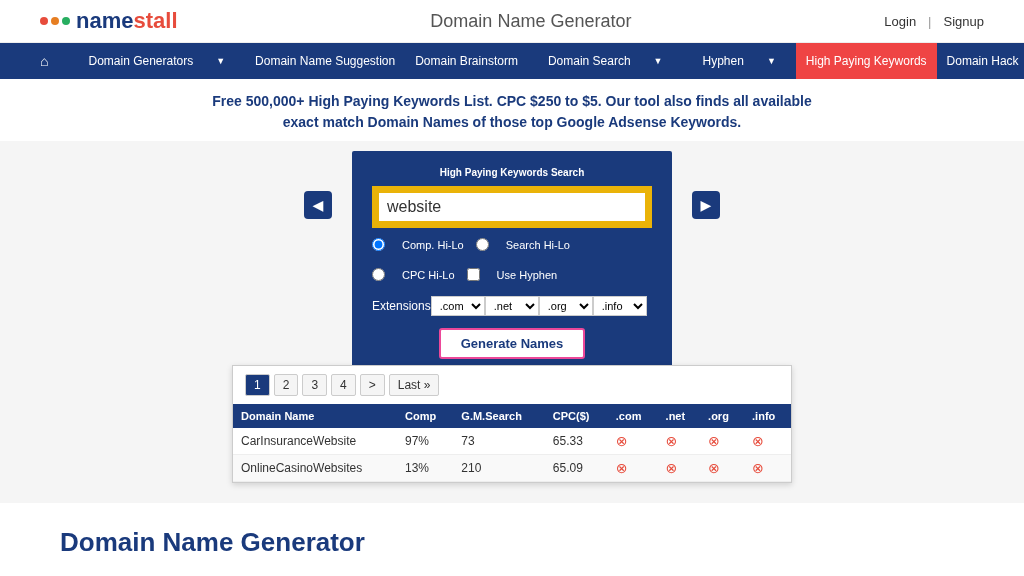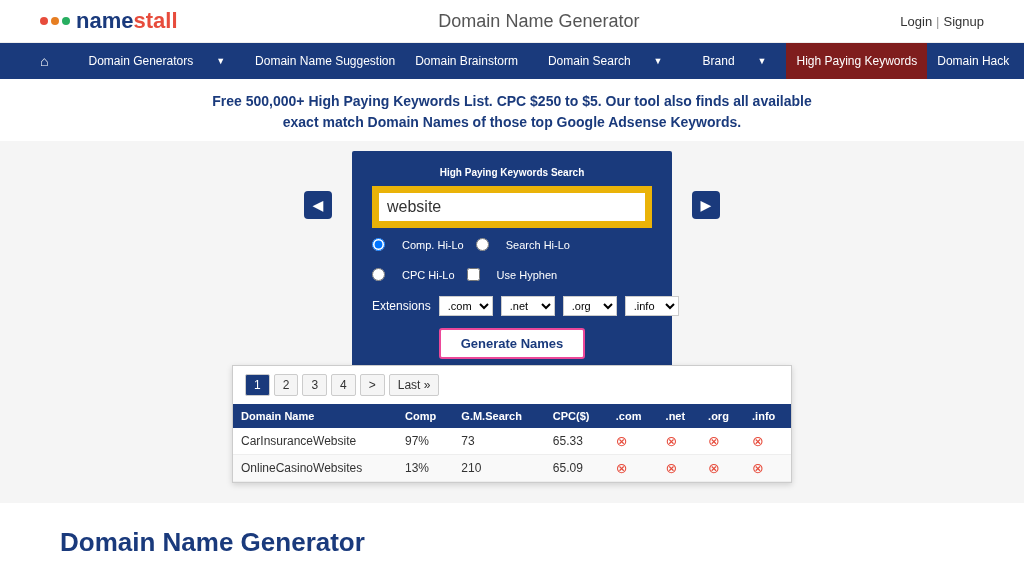--- a/index.html
+++ b/index.html
@@ -12,35 +12,35 @@
     }
     .logo { display: flex; align-items: center; gap: 6px; }
     .logo-dots { display: flex; gap: 3px; }
     .dot { width: 8px; height: 8px; border-radius: 50%; }
     .dot-red { background: #e74c3c; }
     .dot-orange { background: #e67e22; }
     .dot-green { background: #27ae60; }
     .logo-text { font-size: 22px; font-weight: bold; color: #1a3a7c; }
     .logo-text span { color: #e74c3c; }
     .header-title { font-size: 18px; color: #555; }
-    .header-auth { display: flex; align-items: center; gap: 4px; font-size: 13px; color: #333; }
+    .header-auth { display: flex; align-items: center; gap: 12px; font-size: 13px; color: #333; }
     .header-auth a { color: #333; text-decoration: none; }
     .header-auth .divider { color: #999; }
 
     
     .nav {
       background: #1a3a7c; display: flex; align-items: center; padding: 0 20px; height: 36px;
     }
     .nav a, .nav span {
       color: #fff; font-size: 12px; padding: 0 10px; text-decoration: none;
       display: flex; align-items: center; gap: 3px; cursor: pointer; white-space: nowrap;
       height: 100%;
     }
     .nav .home-icon { font-size: 14px; }
-    .nav .highlight { background: #7f1d1d; }
+    .nav .highlight { background: #ef4444; }
     .nav .caret { font-size: 9px; }
 
     
     .banner {
       background: #fff; text-align: center; padding: 12px 20px 8px;
       font-size: 14px; font-weight: bold; color: #1a3a7c;
     }
     .banner p { line-height: 1.5; }
 
     
@@ -56,21 +56,21 @@
       background: #1a3a7c; color: #fff; padding: 16px 20px; width: 320px; border-radius: 2px;
     }
     .search-widget h3 { text-align: center; font-size: 10px; margin-bottom: 8px; font-weight: bold; }
     .search-widget label { font-size: 12px; display: block; margin-bottom: 5px; }
     .search-widget input[type="text"] {
       width: 100%; padding: 5px 8px; font-size: 16px; border: 7px solid #eab308; color: #333; outline: none;
     }
     .radio-group { display: flex; gap: 12px; margin: 10px 0; align-items: center; flex-wrap: wrap; }
     .radio-group label { font-size: 11px; display: flex; align-items: center; gap: 17px; cursor: pointer; }
     .radio-group input[type="radio"] { margin: 0; }
-    .extensions-row { display: flex; align-items: center; gap: 8px; margin: 10px 0; }
+    .extensions-row { display: flex; align-items: center; margin: 10px 0; }
     .extensions-row span { font-size: 12px; }
     .extensions-row select { padding: 2px 4px; font-size: 11px; background: #fff; border: 1px solid #ccc; }
     .generate-btn {
       display: block; margin: 12px auto 0;
       background: #fff; color: #1a3a7c; border: 2px solid #ec4899;
       padding: 6px 20px; font-size: 13px; font-weight: bold; cursor: pointer; border-radius: 3px;
     }
 
     
     .results-widget {
@@ -126,21 +126,21 @@
     <span>Domain Generators</span>
     <span class="caret">▼</span>
   </a>
   <a href="#">Domain Name Suggestion</a>
   <a href="#">Domain Brainstorm</a>
   <a href="#">
     <span>Domain Search</span>
     <span class="caret">▼</span>
   </a>
   <a href="#">
-    <span>Brand</span>
+    <span>Hyphen</span>
     <span class="caret">▼</span>
   </a>
   <a href="#" class="highlight">High Paying Keywords</a>
   <a href="#">Domain Hack</a>
   <a href="#">Whois</a>
 </nav>
 
 <div class="banner">
   <p>Free 500,000+ High Paying Keywords List. CPC $250 to $5. Our tool also finds all available</p>
   <p>exact match Domain Names of those top Google Adsense Keywords.</p>

